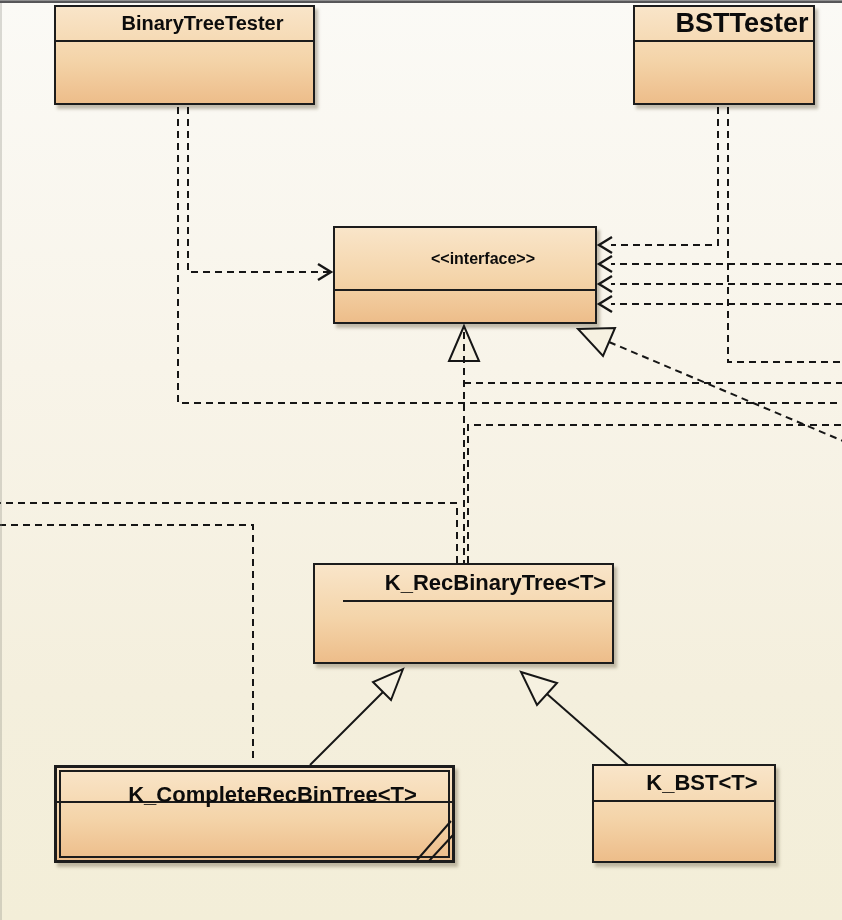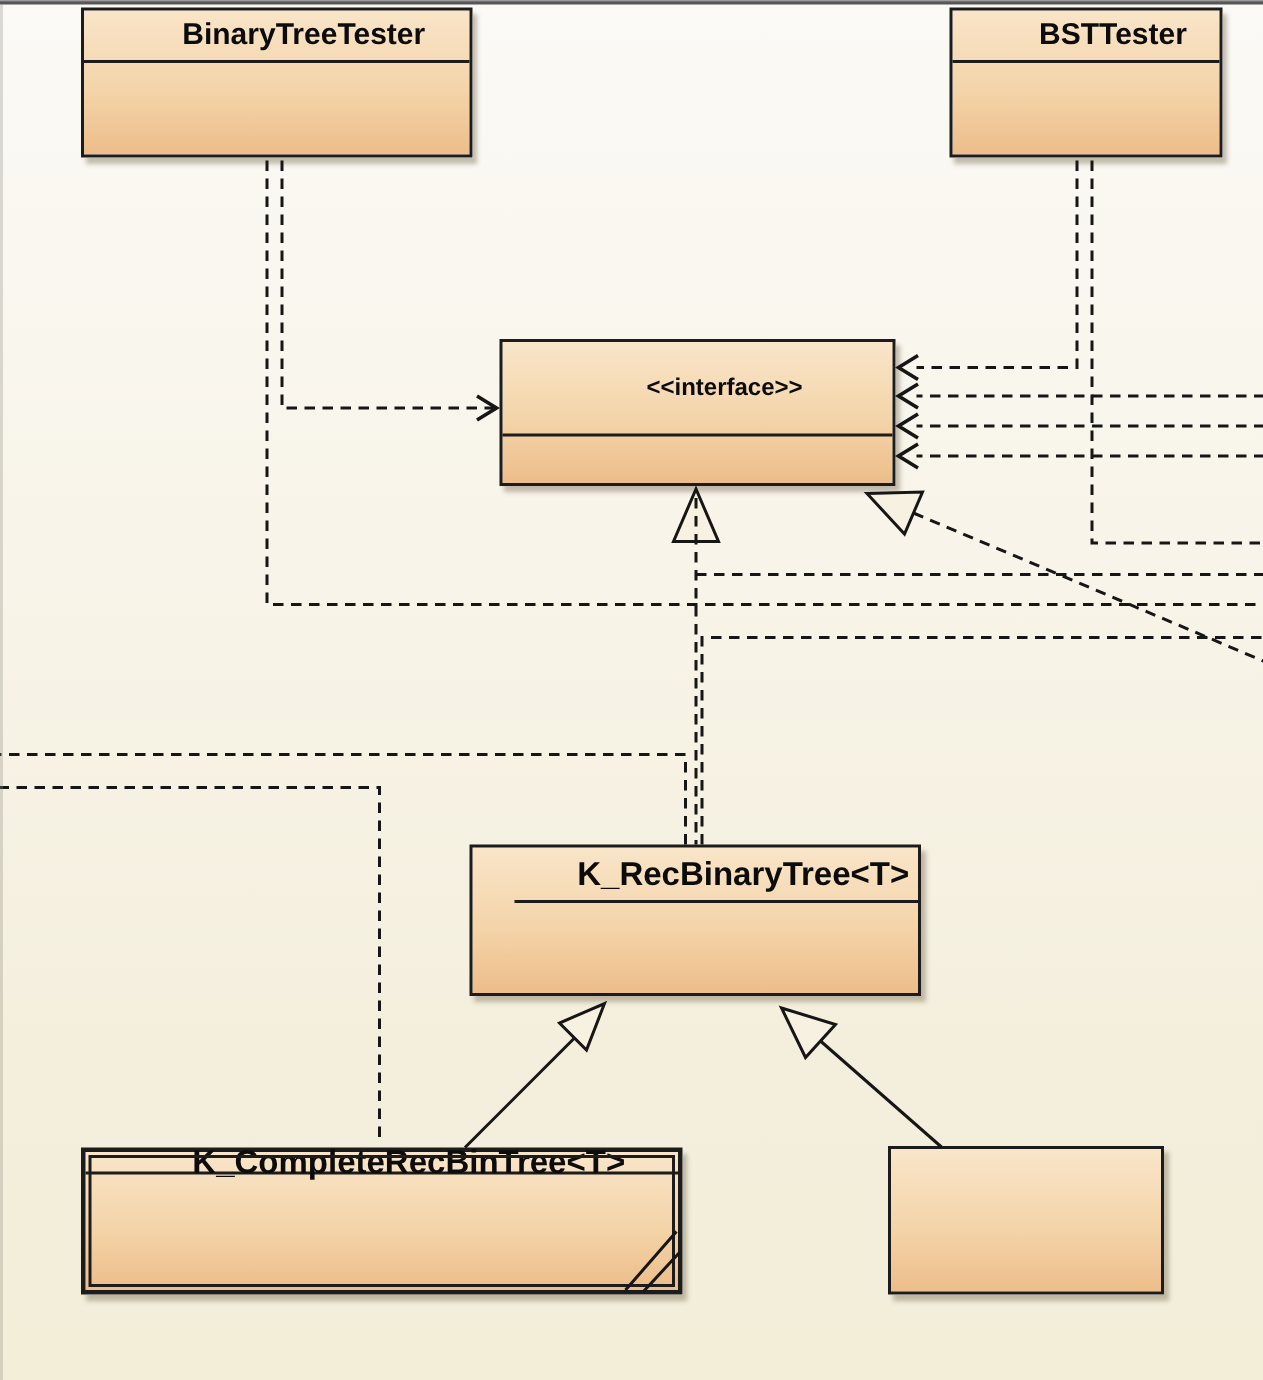--- a/index.html
+++ b/index.html
@@ -40,39 +40,39 @@
   
   #n-btt {left:54px; top:5px;  width:261px;height:100px;}
   #n-btt .title{height:35px;}
   #n-bstt{left:633px;top:5px;  width:182px;height:100px;}
   #n-bstt .title{height:35px;}
   #n-ibt {left:333px;top:226px;width:264px;height:98px;}
   #n-ibt .title{height:63px;}
   #n-rbt {left:313px;top:563px;width:301px;height:101px;}
   #n-rbt .title{height:37px;margin-left:28px;}
   #n-crbt{left:54px; top:765px;width:401px;height:98px;}
-  #n-crbt .title{height:15px;}
+  #n-crbt .title{height:15px;margin-top:20px;}
   #n-bst {left:592px;top:764px;width:184px;height:99px;}
   #n-bst .title{height:36px;}
 </style>
 </head>
 <body>
 
 <div class="canvas">
 
   <div class="uml-class" id="n-btt">
     <div class="title">
       <span class="cname" style="font-size:20px">BinaryTreeTester</span>
     </div>
     <div class="body"></div>
   </div>
 
   <div class="uml-class" id="n-bstt">
     <div class="title">
-      <span class="cname" style="font-size:20px">BSTTester</span>
+      <span class="cname" style="font-size:27px">BSTTester</span>
     </div>
     <div class="body"></div>
   </div>
 
   <div class="uml-class big" id="n-ibt">
     <div class="title">
       <span class="stereo">&lt;&lt;interface&gt;&gt;</span>
     </div>
     <div class="body"></div>
   </div>
@@ -86,20 +86,23 @@
 
   <div class="uml-class big active-class" id="n-crbt">
     <div class="inner-frame"></div>
     <div class="title">
       <span class="cname">K_CompleteRecBinTree&lt;T&gt;</span>
     </div>
     <div class="body"></div>
   </div>
 
   <div class="uml-class big" id="n-bst">
+    <div class="title">
+      <span class="cname">K_BST&lt;T&gt;</span>
+    </div>
     <div class="body"></div>
   </div>
 
   <svg class="edges" width="842" height="920" viewBox="0 0 842 920">
 
     <path class="dash" d="M188 107 L188 272 L329 272"></path>
     <path class="head" d="M318 264 L331 272 L318 280"></path>
 
     <path class="dash" d="M178 107 L178 403 L843 403"></path>
 

